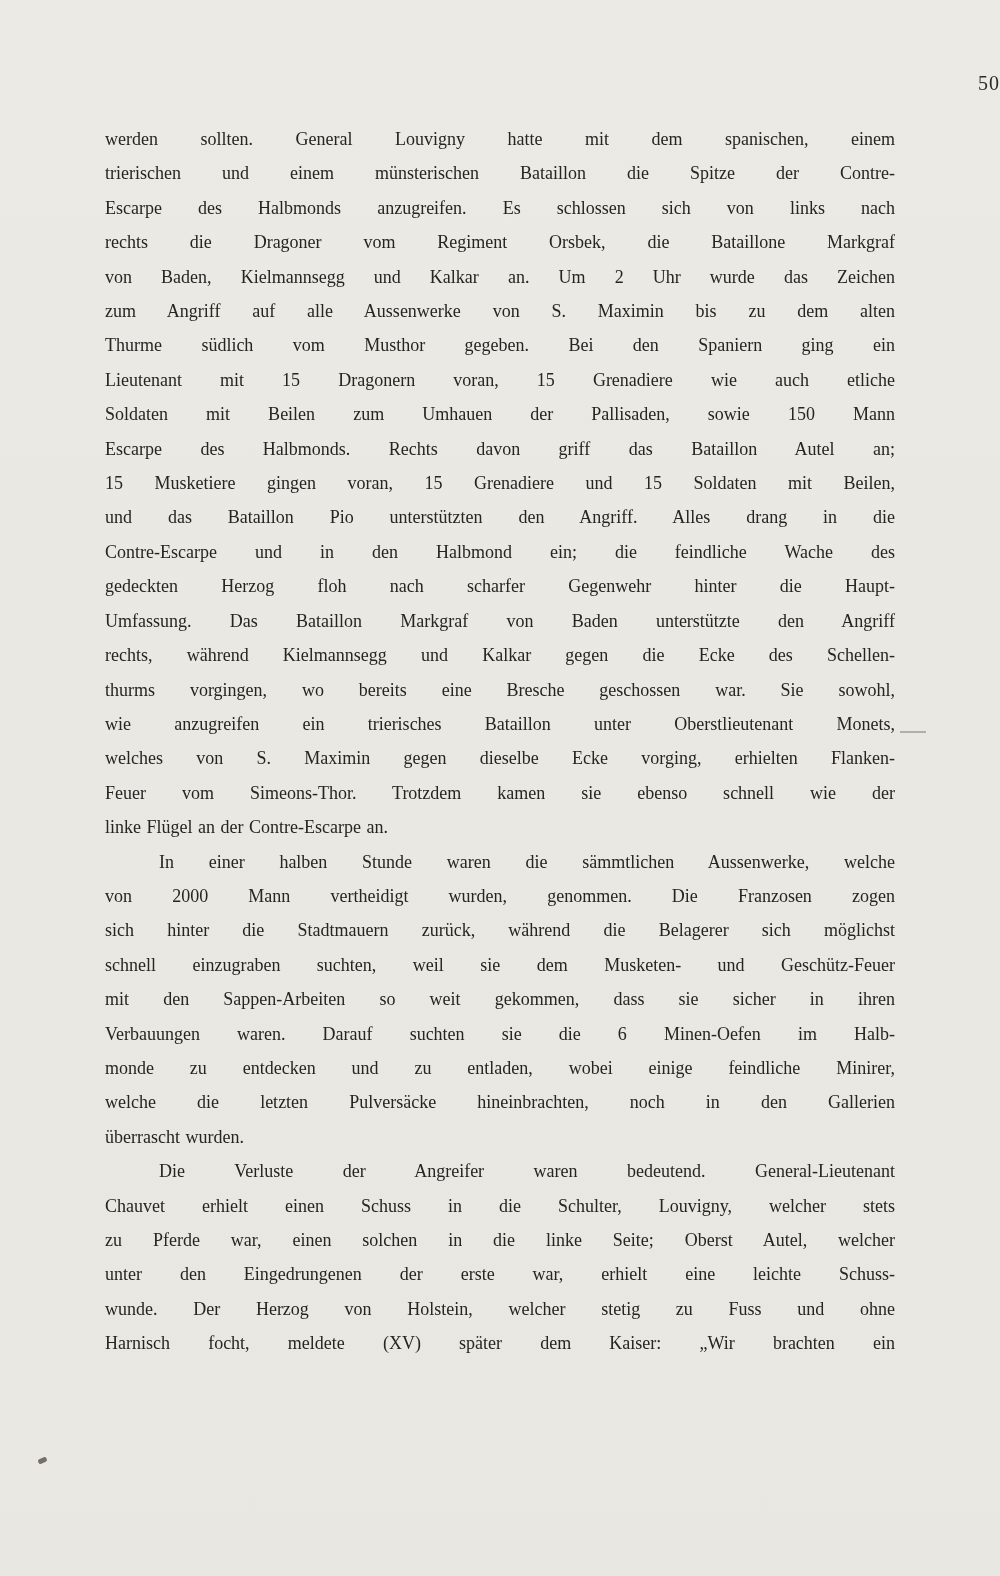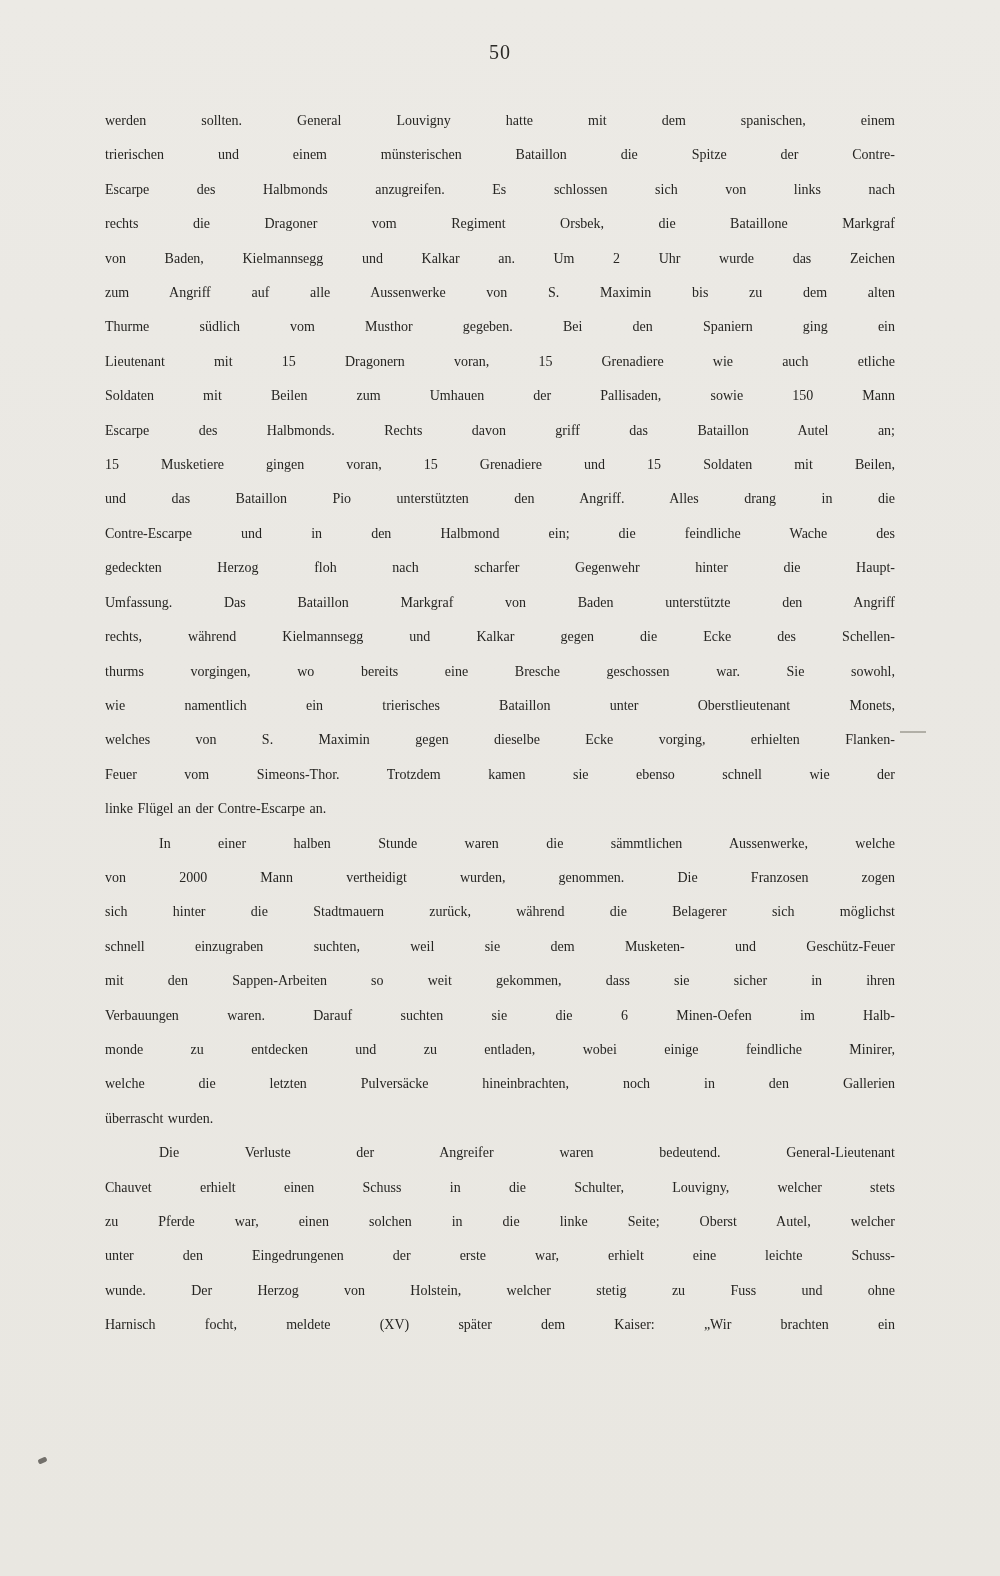--- a/index.html
+++ b/index.html
@@ -12,32 +12,32 @@
     position: relative;
     width: 1000px;
     height: 1576px;
     margin: 0 auto;
     background: linear-gradient(180deg, #eceae5 0%, #eae8e3 40%, #e9e7e1 100%);
     color: #262522;
     overflow: hidden;
     box-sizing: border-box;
   }
   .page-number {
-    margin-top: 41px;
-    text-align: center;
+    margin-top: 72px;
+    text-align: right;
     font-size: 20px;
     letter-spacing: 1px;
     color: #2b2a27;
   }
   .page-text {
     position: absolute;
-    top: 104px;
+    top: 122px;
     left: 105px;
     width: 790px;
-    font-size: 14px;
+    font-size: 18px;
     line-height: 34.4px;
   }
   .par {
     margin: 0;
     padding: 0;
   }
   .line {
     text-align: justify;
     text-align-last: justify;
     white-space: normal;
@@ -88,21 +88,21 @@
         <div class="line">Lieutenant mit 15 Dragonern voran, 15 Grenadiere wie auch etliche</div>
         <div class="line">Soldaten mit Beilen zum Umhauen der Pallisaden, sowie 150 Mann</div>
         <div class="line">Escarpe des Halbmonds. Rechts davon griff das Bataillon Autel an;</div>
         <div class="line">15 Musketiere gingen voran, 15 Grenadiere und 15 Soldaten mit Beilen,</div>
         <div class="line">und das Bataillon Pio unterstützten den Angriff. Alles drang in die</div>
         <div class="line">Contre-Escarpe und in den Halbmond ein; die feindliche Wache des</div>
         <div class="line">gedeckten Herzog floh nach scharfer Gegenwehr hinter die Haupt-</div>
         <div class="line">Umfassung. Das Bataillon Markgraf von Baden unterstützte den Angriff</div>
         <div class="line">rechts, während Kielmannsegg und Kalkar gegen die Ecke des Schellen-</div>
         <div class="line">thurms vorgingen, wo bereits eine Bresche geschossen war. Sie sowohl,</div>
-        <div class="line">wie namentlich ein trierisches Bataillon unter Oberstlieutenant Monets,</div>
+        <div class="line">wie anzugreifen ein trierisches Bataillon unter Oberstlieutenant Monets,</div>
         <div class="line">welches von S. Maximin gegen dieselbe Ecke vorging, erhielten Flanken-</div>
         <div class="line">Feuer vom Simeons-Thor. Trotzdem kamen sie ebenso schnell wie der</div>
         <div class="line no-just-last">linke Flügel an der Contre-Escarpe an.</div>
       </div>
       <div class="par indent">
         <div class="line">In einer halben Stunde waren die sämmtlichen Aussenwerke, welche</div>
         <div class="line">von 2000 Mann vertheidigt wurden, genommen. Die Franzosen zogen</div>
         <div class="line">sich hinter die Stadtmauern zurück, während die Belagerer sich möglichst</div>
         <div class="line">schnell einzugraben suchten, weil sie dem Musketen- und Geschütz-Feuer</div>
         <div class="line">mit den Sappen-Arbeiten so weit gekommen, dass sie sicher in ihren</div>

